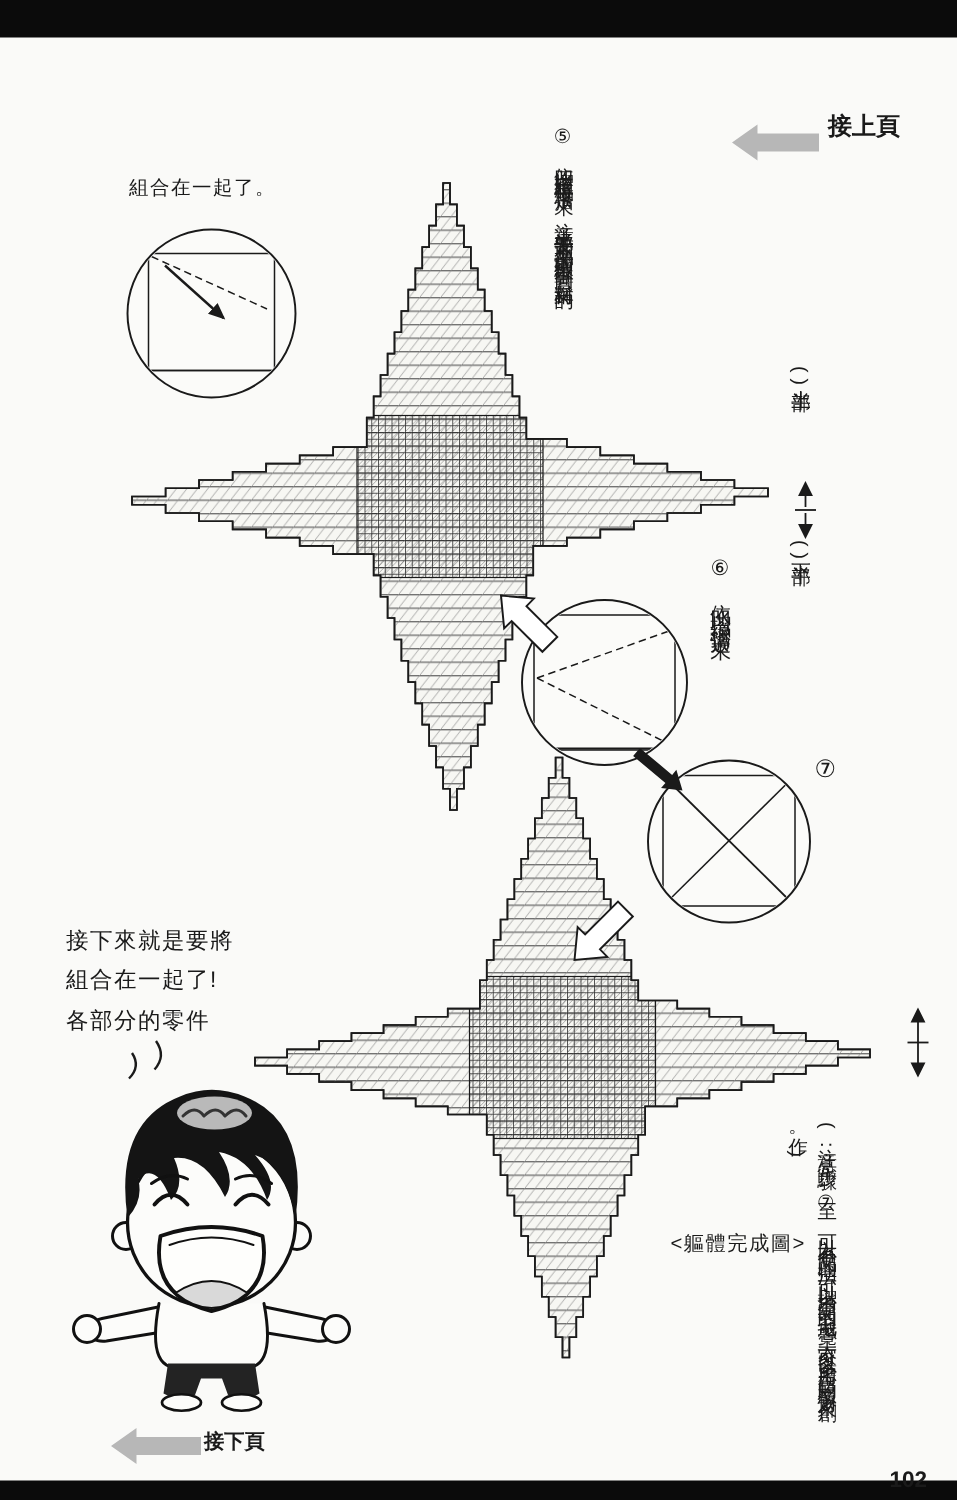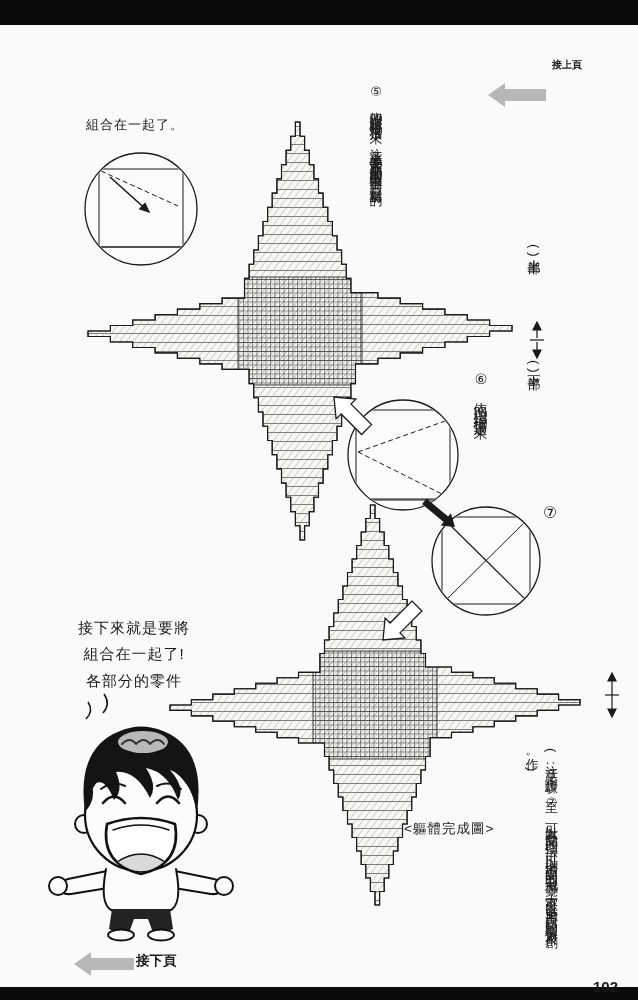--- a/index.html
+++ b/index.html
@@ -14,21 +14,21 @@
   .bar.bottom{bottom:0;height:13px;}
   #art{position:absolute;left:0;top:0;}
   .txt{position:absolute;white-space:nowrap;}
   .vtxt{
     writing-mode:vertical-rl;
     line-height:1.5;
     letter-spacing:2px;
     white-space:normal;
   }
   .b{font-weight:bold;}
-  .speech{position:absolute;left:44px;top:615px;width:180px;text-align:center;
+  .speech{position:absolute;left:44px;top:615px;width:180px;
           font-size:15px;line-height:1.75;letter-spacing:1px;}
 </style>
 </head>
 <body>
 
 <div class="bar top"></div>
 <div class="bar bottom"></div>
 
 <svg id="art" width="638" height="1000" viewBox="0 0 638 1000" xmlns="http://www.w3.org/2000/svg">
   <defs>
@@ -156,35 +156,35 @@
     <path d="M157,786 q12,-6 24,3" stroke="#111" stroke-width="2" fill="none"></path>
     <path d="M103,803 q11,-13 22,0" stroke="#111" stroke-width="2.6" fill="none"></path>
     <path d="M157,803 q11,-13 22,0" stroke="#111" stroke-width="2.6" fill="none"></path>
 
     <path d="M107,824 Q141,812 175,824 Q182,864 141,874 Q100,864 107,824 Z" fill="#fefefc" stroke="#111" stroke-width="2.6"></path>
     <path d="M113,830 Q141,820 169,830" stroke="#111" stroke-width="1.4" fill="none"></path>
     <path d="M117,862 Q141,846 165,862 Q153,872 141,872 Q129,872 117,862 Z" fill="#d9d9d9" stroke="#111" stroke-width="1.4"></path>
   </g>
 </svg>
 
-<div class="txt b" style="left:552px;top:58px;font-size:10px;">接上頁</div>
+<div class="txt b" style="left:552px;top:74px;font-size:16px;">接上頁</div>
 
 <div class="txt" style="left:86px;top:116px;font-size:13px;letter-spacing:1px;">組合在一起了。</div>
 
 <div class="txt vtxt" style="left:366px;top:84px;height:188px;font-size:13px;">⑤依凹摺線將每一格摺下來。注意上半部要和下半部的摺線位置不同,是對稱的。</div>
 
 <div class="txt vtxt" style="left:524px;top:244px;height:90px;font-size:13px;letter-spacing:1px;">(上半部)</div>
 
 <div class="txt vtxt" style="left:524px;top:360px;height:90px;font-size:13px;letter-spacing:1px;">(下半部)</div>
 
 <div class="txt vtxt" style="left:470px;top:371px;height:128px;font-size:14px;letter-spacing:4px;">⑥依凹摺線摺過來。</div>
 
 <div class="txt" style="left:543px;top:503px;font-size:16px;">⑦</div>
 
-<div class="txt" style="left:404px;top:820px;font-size:13.5px;letter-spacing:1px;">&lt;軀體完成圖&gt;</div>
+<div class="txt" style="left:404px;top:820px;font-size:13.5px;letter-spacing:1px;padding-left:43px;">&lt;軀體完成圖&gt;</div>
 
 <div class="txt vtxt" style="left:522px;top:748px;height:200px;font-size:13px;letter-spacing:3px;">(注意:步驟⑤至⑦可以有不同的摺法,可以摺出不同的羽毛感覺,大家可以多應用自己的想像力來創作。)</div>
 
 <div class="speech">
   <div>接下來就是要將</div>
   <div>組合在一起了!</div>
   <div>各部分的零件</div>
 </div>
 
 <div class="txt b" style="left:136px;top:952px;font-size:13.5px;">接下頁</div>

